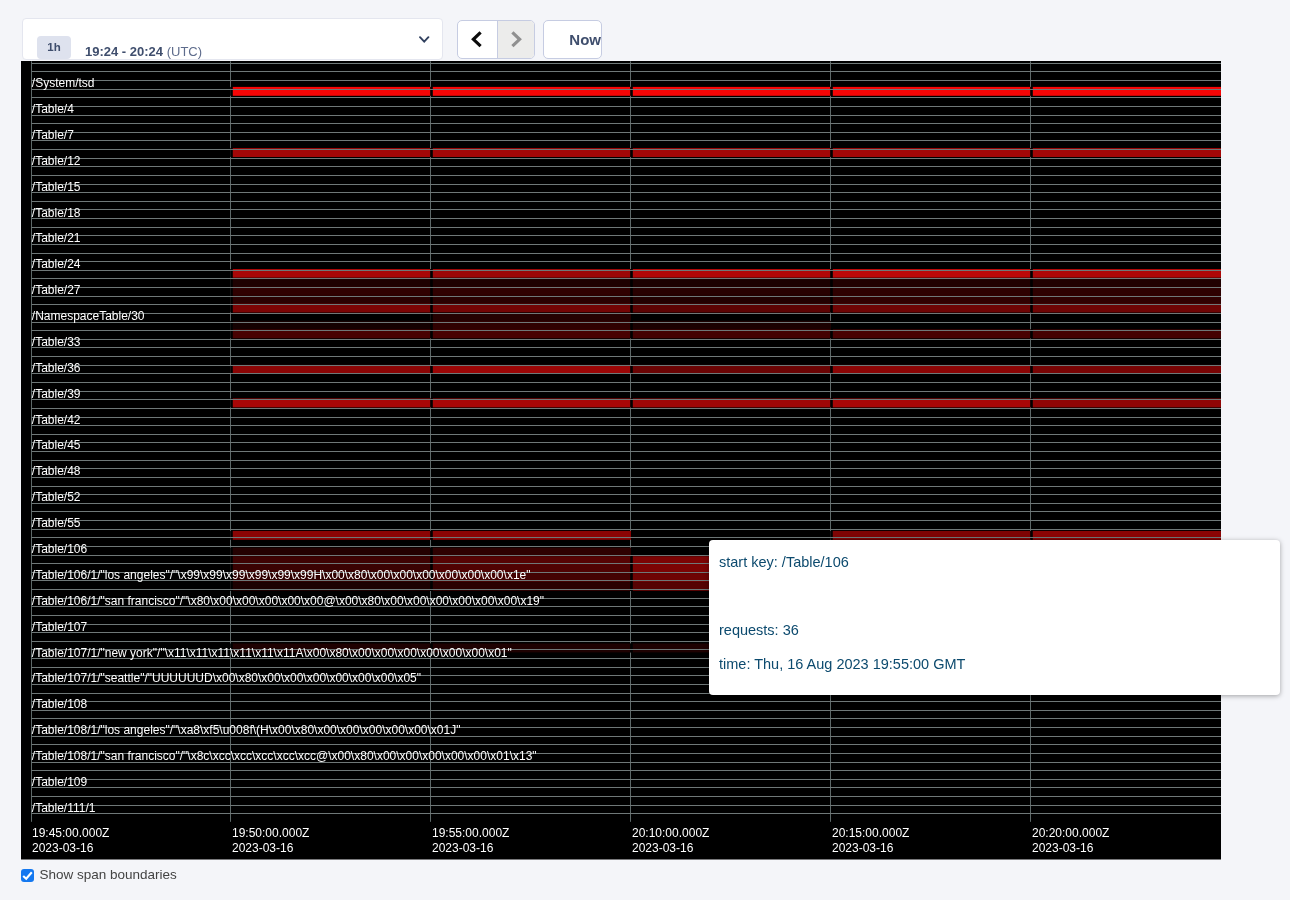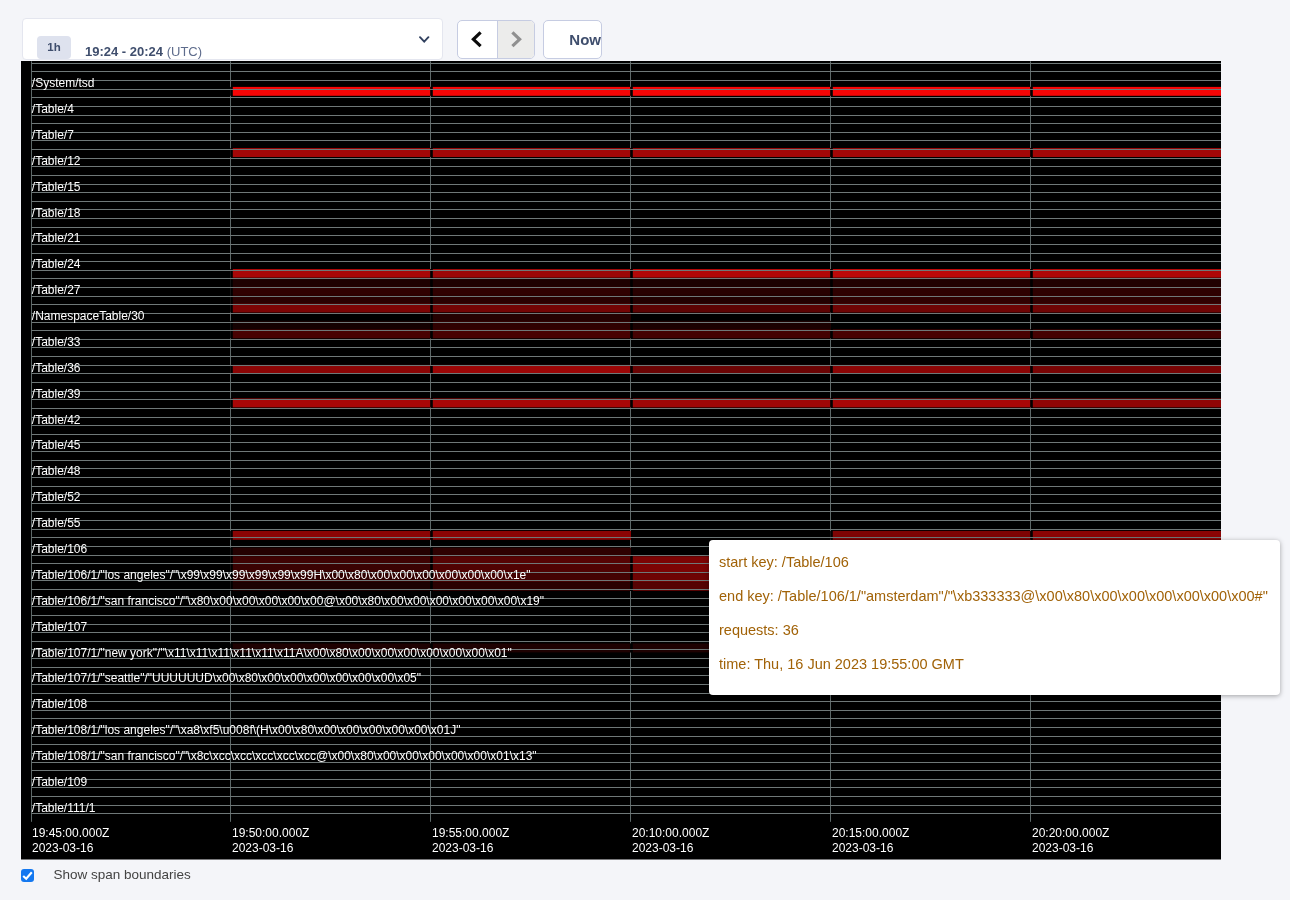--- a/index.html
+++ b/index.html
@@ -14,26 +14,26 @@
   #timetext { left:85px; top:31.5px; font-size:13px; color:#3f4e6d;margin-top:12px; }
   #btngroup { left:457px; top:19.5px; width:76px; height:37px; border:1px solid #c6cce2;
               border-radius:5px; background:#fff; overflow:hidden; }
   #btnright { position:absolute; left:38.5px; top:0; width:37.5px; height:37px;
               background:#ececeb; border-left:1px solid #c6cce2; }
   #nowbtn { left:543px; top:19.5px; width:57px; height:37px; border:1px solid #c6cce2;
             border-radius:5px; background:#fff; color:#3f4e6d; font-size:15px; font-weight:bold;
             text-align:right; line-height:37px; }
   #tooltip { left:709px; top:539.5px; width:571px; height:155px; background:#fff;
              border-radius:4px; box-shadow:0 1px 5px rgba(0,0,0,0.35);
-             font-size:14.5px; color:#a16207; }
+             font-size:14.5px; color:#0c4a6e; }
   #tooltip div { position:absolute; left:10px; white-space:nowrap; }
   #cbrow { left:20.5px; top:867px; font-size:13.5px; color:#434343; }
   #cbox { position:absolute; left:0; top:1.5px; width:13.5px; height:13.5px; background:#1478f0; border-radius:3px; }
   #cbox svg { position:absolute; left:1.2px; top:2.2px; }
-  #cblabel { position:absolute; left:33px; top:0px; white-space:nowrap; }
+  #cblabel { position:absolute; left:19px; top:0px; white-space:nowrap; }
 </style>
 </head>
 <body>
 <svg class="abs" style="left:0;top:0" width="1290" height="900" xmlns="http://www.w3.org/2000/svg">
 <rect x="21" y="61" width="1200" height="798.5" fill="#000"></rect>
 <rect x="31" y="61.3" width="1" height="760.5" fill="#5d6868"></rect>
 <rect x="230" y="61.3" width="1" height="760.5" fill="#5d6868"></rect>
 <rect x="430" y="61.3" width="1" height="760.5" fill="#5d6868"></rect>
 <rect x="630" y="61.3" width="1" height="760.5" fill="#5d6868"></rect>
 <rect x="830" y="61.3" width="1" height="760.5" fill="#5d6868"></rect>
@@ -331,23 +331,22 @@
 <svg class="abs" style="left:470px;top:31px" width="13" height="17" xmlns="http://www.w3.org/2000/svg">
   <path d="M10.6 1.4 L3.4 8.3 L10.6 15.2" fill="none" stroke="#0b0b0b" stroke-width="3.2"></path>
 </svg>
 <svg class="abs" style="left:509.5px;top:31px" width="13" height="17" xmlns="http://www.w3.org/2000/svg">
   <path d="M2.4 1.4 L9.6 8.3 L2.4 15.2" fill="none" stroke="#909090" stroke-width="3.2"></path>
 </svg>
 <div class="abs" id="nowbtn">Now</div>
 
 <div class="abs" id="tooltip">
   <div style="top:14.5px">start key: /Table/106</div>
-  <div style="top:48.5px">end key: /Table/106/1/"amsterdam"/"\xb333333@\x00\x80\x00\x00\x00\x00\x00\x00#"</div>
   <div style="top:82.5px">requests: 36</div>
-  <div style="top:116.5px">time: Thu, 16 Jun 2023 19:55:00 GMT</div>
+  <div style="top:116.5px">time: Thu, 16 Aug 2023 19:55:00 GMT</div>
 </div>
 
 <div class="abs" id="cbrow">
   <div id="cbox">
       <svg width="11" height="10" xmlns="http://www.w3.org/2000/svg">
     <path d="M1.2 5 L4.2 7.8 L9.8 1.2" fill="none" stroke="#fff" stroke-width="2.1"></path>
       </svg>
     </div>
   <div id="cblabel">Show span boundaries</div>
 </div>

